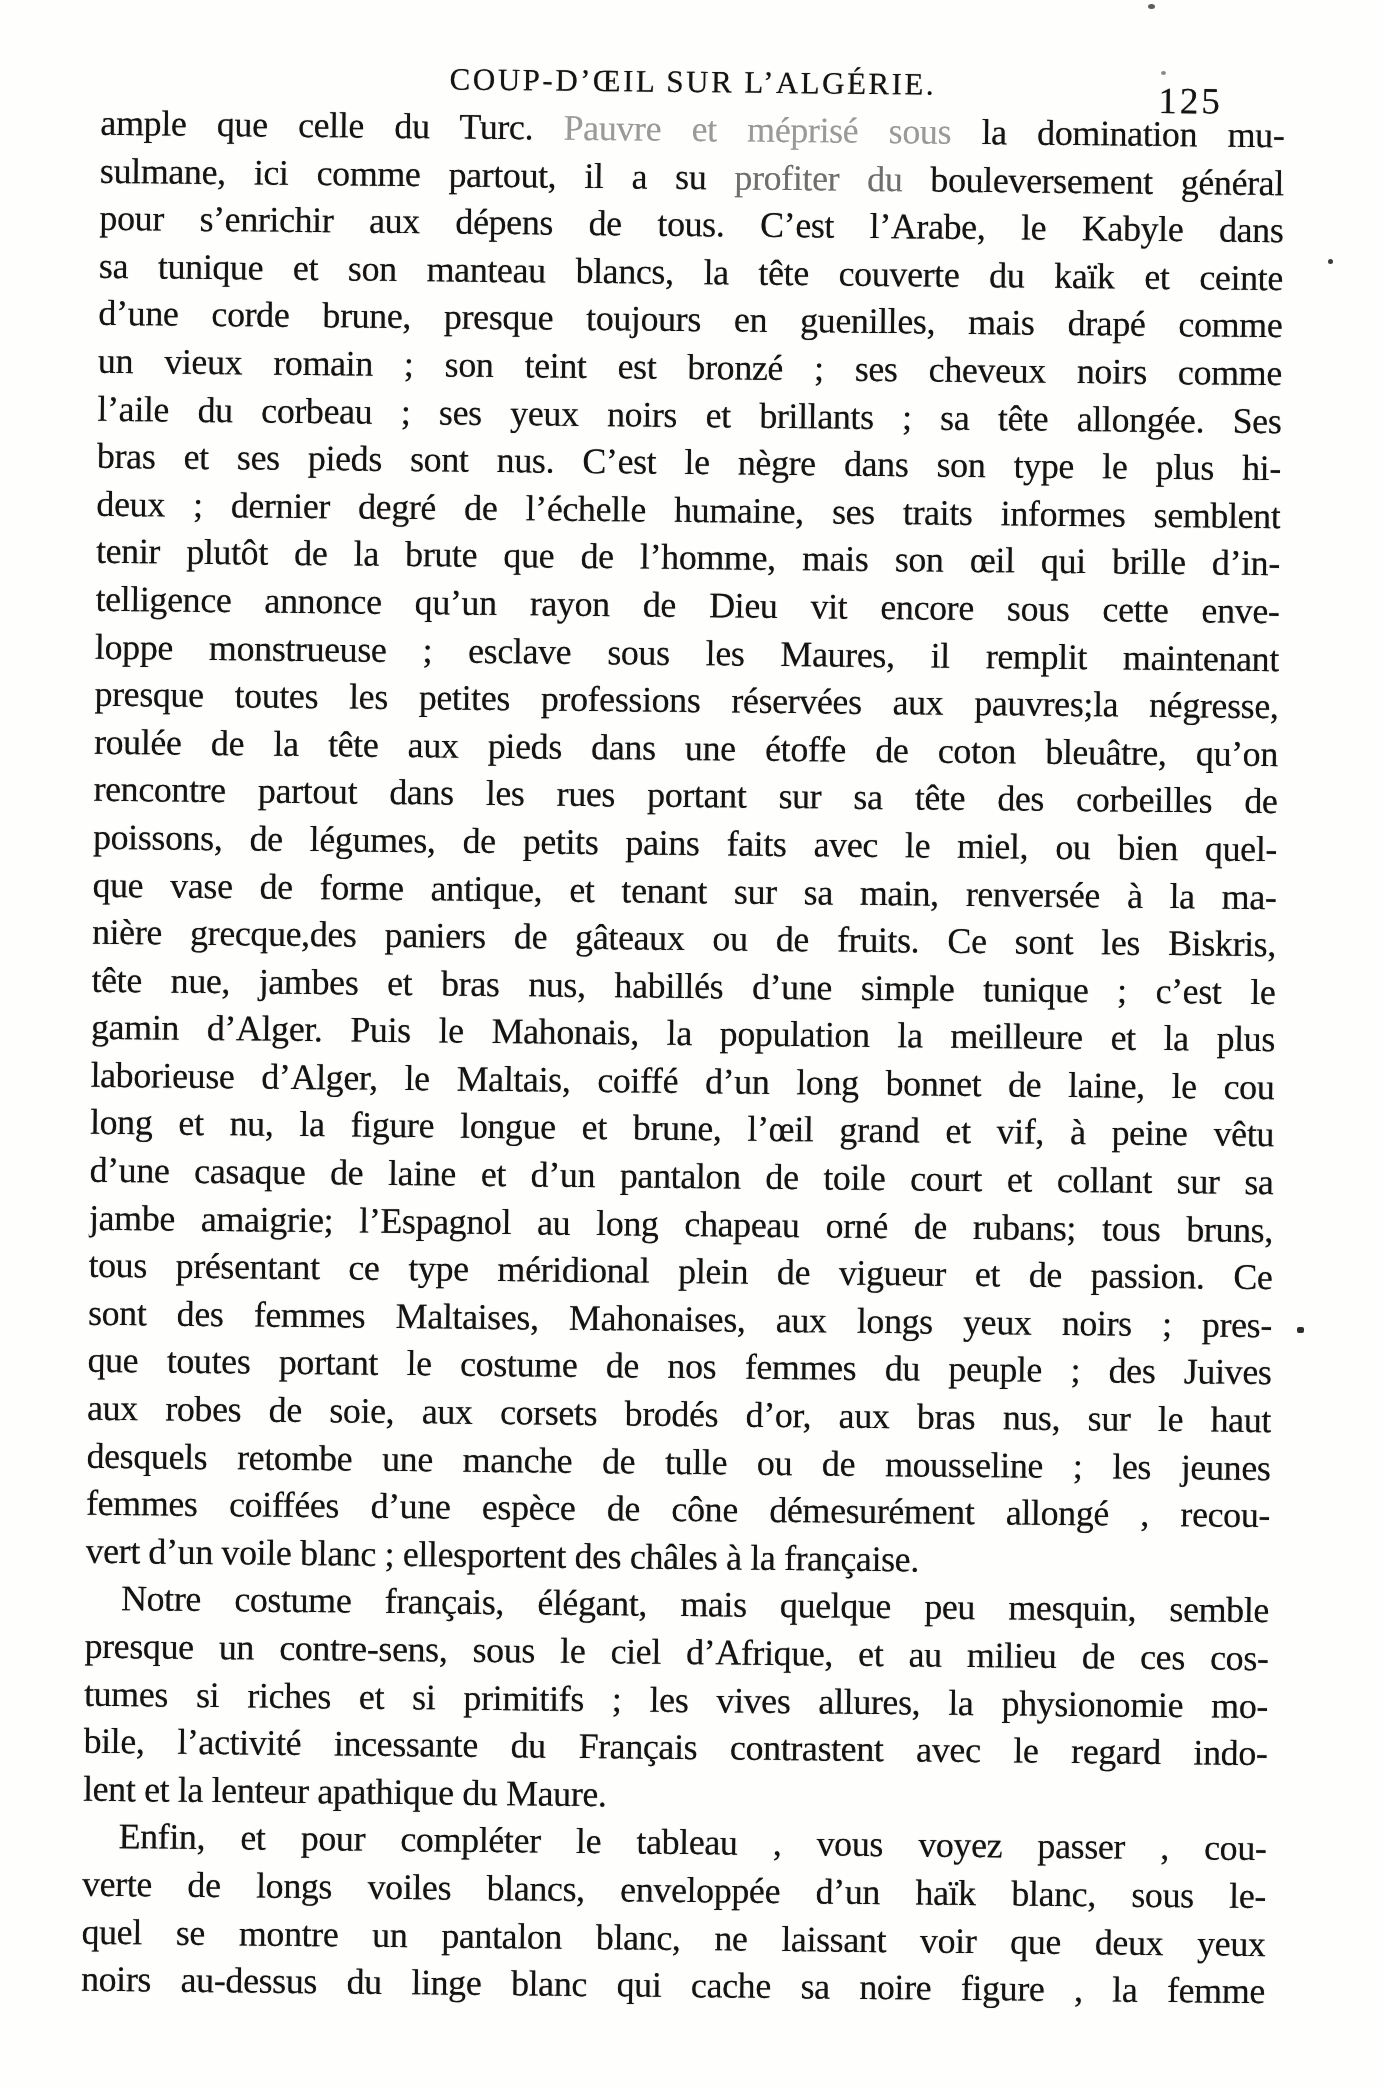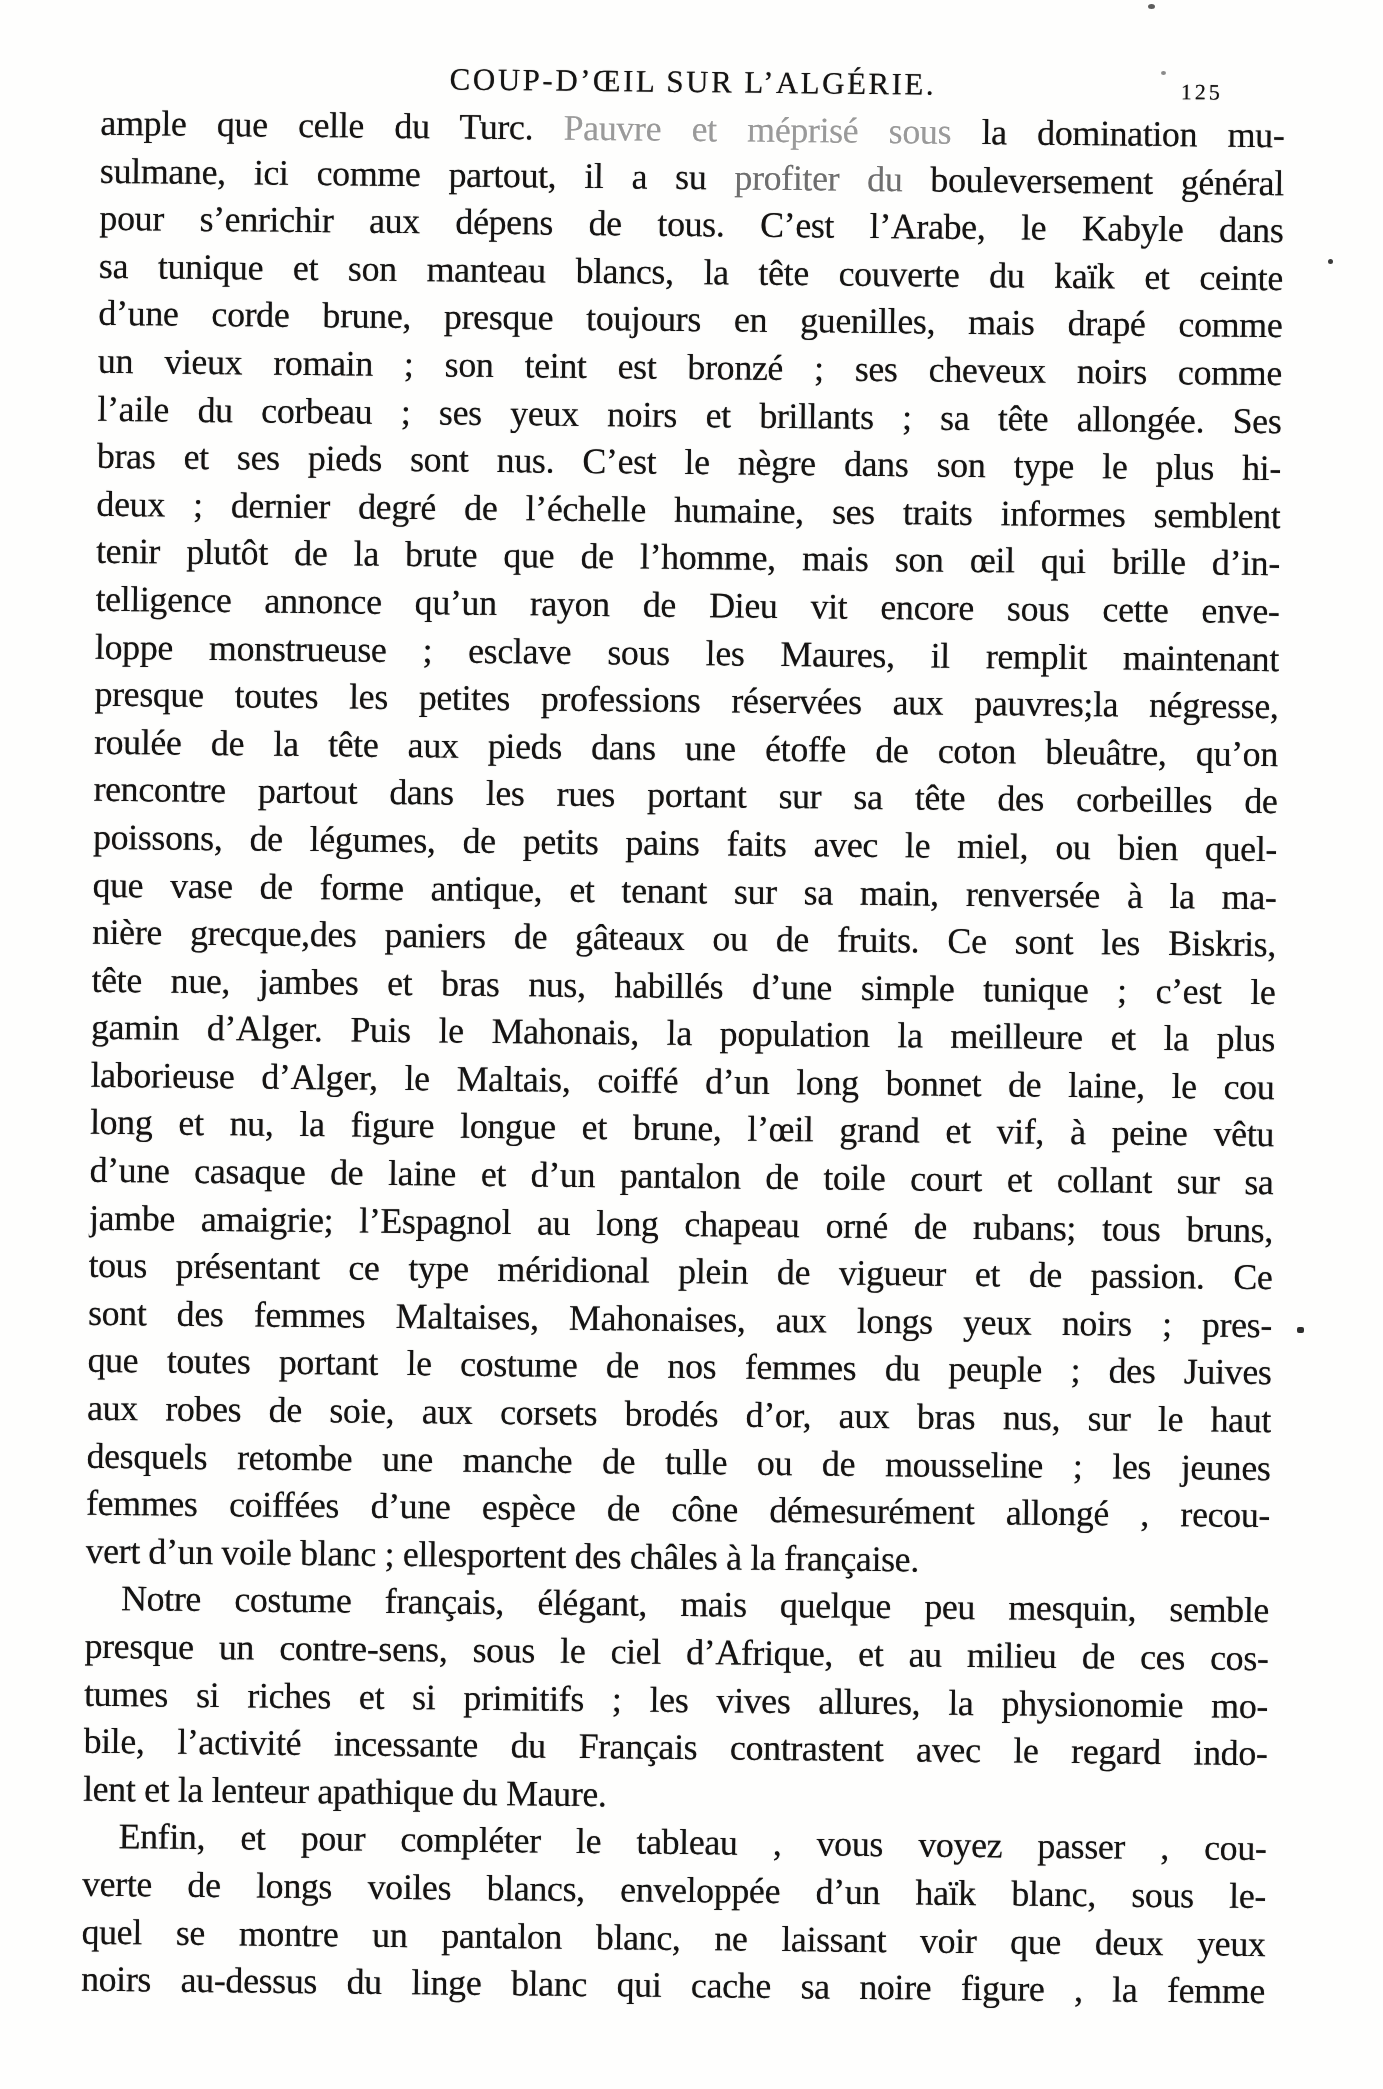--- a/index.html
+++ b/index.html
@@ -25,21 +25,21 @@
   .running-header { position: relative; height: 48px; }
   .running-title {
     position: absolute; left: 0; right: 0; top: 6px;
     text-align: center;
     font-size: 31px;
     letter-spacing: 2.5px;
     white-space: nowrap;
   }
   .page-number {
     position: absolute; right: 62px; top: 16px;
-    font-size: 22px;
+    font-size: 37px;
     letter-spacing: 3px;
     margin-left: 24px;
   }
   .body-text { position: relative; }
   .line {
     height: 47.6px;
     line-height: 47.6px;
     font-size: 36px;
     letter-spacing: -0.4px;
     text-align: justify;

